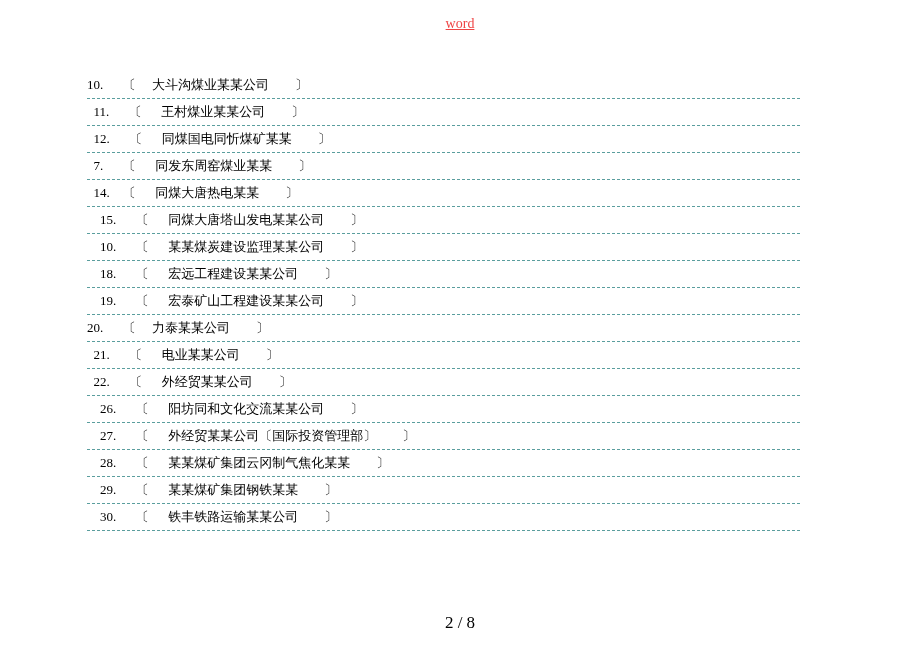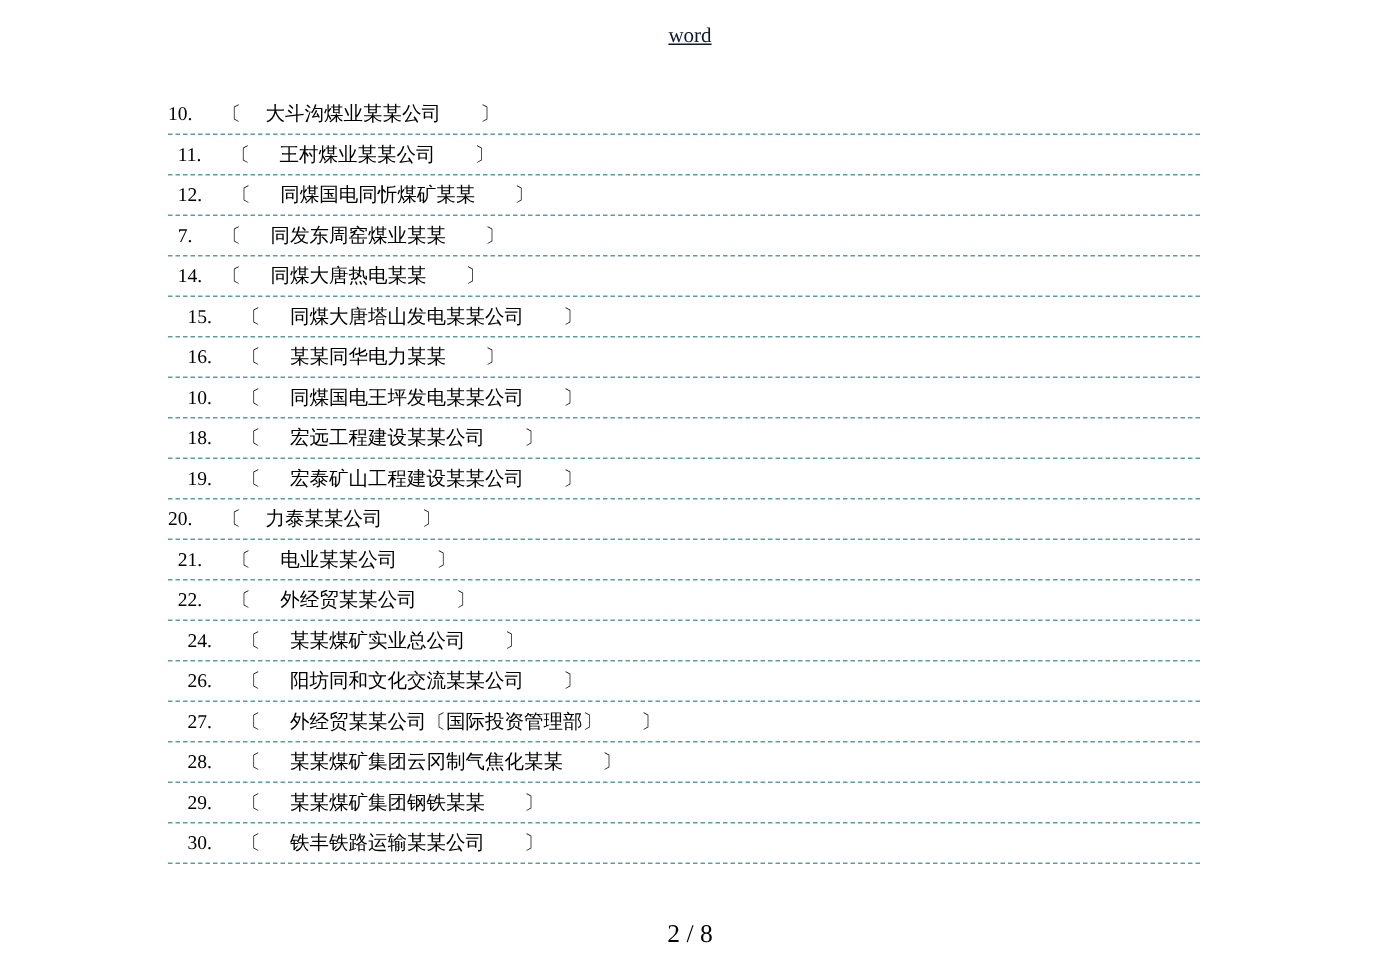--- a/index.html
+++ b/index.html
@@ -15,27 +15,28 @@
       width: 920px;
       height: 651px;
       position: relative;
     }
     .header {
       text-align: center;
       padding-top: 16px;
       padding-bottom: 30px;
     }
     .header-link {
-      color: #0f172a;
+      color: #ef4444;
       text-decoration: underline;
       font-size: 14px;
     }
     .content {
-      padding-left: 112px;
+      padding-left: 87px;
       padding-right: 120px;
+      margin-top: 10px;
     }
     .row {
       border-bottom: 1px dashed #5a9e9e;
       padding: 4px 0 4px 0;
       font-size: 13px;
       white-space: pre;
       color: #000;
     }
     .footer {
       position: absolute;
@@ -54,28 +55,26 @@
   <a class="header-link">word</a>
 </div>
 
 <div class="content">
   <div class="row"><span>10.</span>      〔     <span>大斗沟煤业某某公司</span>        〕</div>
   <div class="row">  <span>11.</span>      〔      <span>王村煤业某某公司</span>        〕</div>
   <div class="row">  <span>12.</span>      〔      <span>同煤国电同忻煤矿某某</span>        〕</div>
   <div class="row">  <span>7.</span>      〔      <span>同发东周窑煤业某某</span>        〕</div>
   <div class="row">  <span>14.</span>    〔      <span>同煤大唐热电某某</span>        〕</div>
   <div class="row">    <span>15.</span>      〔      <span>同煤大唐塔山发电某某公司</span>        〕</div>
-  <div class="row">    <span>16.</span>      〔      <span>某某同华电力某某</span>        〕</div>
-  <div class="row">    <span>10.</span>      〔      <span>同煤国电王坪发电某某公司</span>        〕</div>
+  <div class="row">    <span>10.</span>      〔      <span>某某煤炭建设监理某某公司</span>        〕</div>
   <div class="row">    <span>18.</span>      〔      <span>宏远工程建设某某公司</span>        〕</div>
   <div class="row">    <span>19.</span>      〔      <span>宏泰矿山工程建设某某公司</span>        〕</div>
   <div class="row"><span>20.</span>      〔     <span>力泰某某公司</span>        〕</div>
   <div class="row">  <span>21.</span>      〔      <span>电业某某公司</span>        〕</div>
   <div class="row">  <span>22.</span>      〔      <span>外经贸某某公司</span>        〕</div>
-  <div class="row">    <span>24.</span>      〔      <span>某某煤矿实业总公司</span>        〕</div>
   <div class="row">    <span>26.</span>      〔      <span>阳坊同和文化交流某某公司</span>        〕</div>
   <div class="row">    <span>27.</span>      〔      <span>外经贸某某公司〔国际投资管理部〕</span>        〕</div>
   <div class="row">    <span>28.</span>      〔      <span>某某煤矿集团云冈制气焦化某某</span>        〕</div>
   <div class="row">    <span>29.</span>      〔      <span>某某煤矿集团钢铁某某</span>        〕</div>
   <div class="row">    <span>30.</span>      〔      <span>铁丰铁路运输某某公司</span>        〕</div>
 </div>
 
 <div class="footer">
   <span>2 / 8</span>
 </div>

